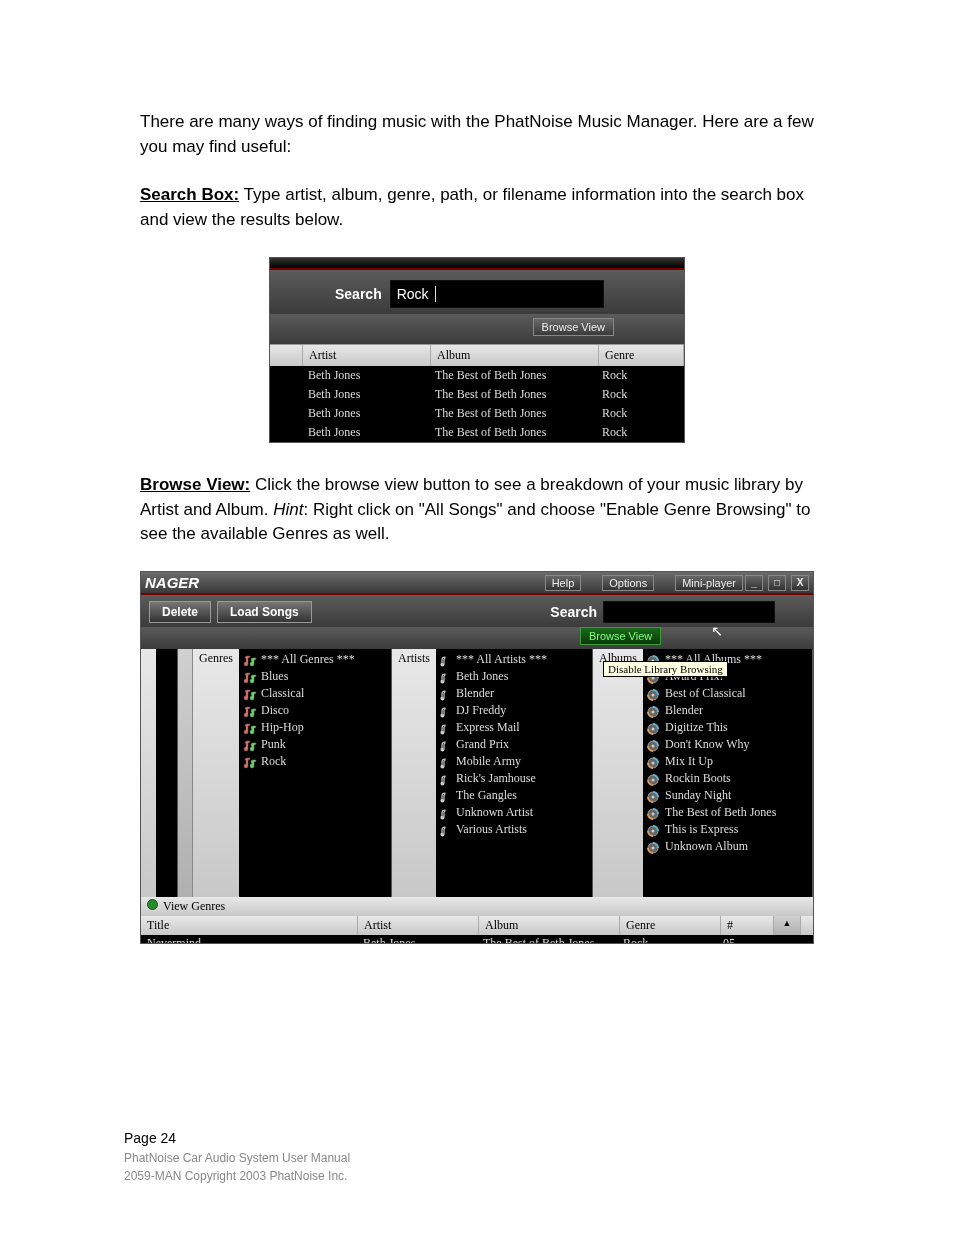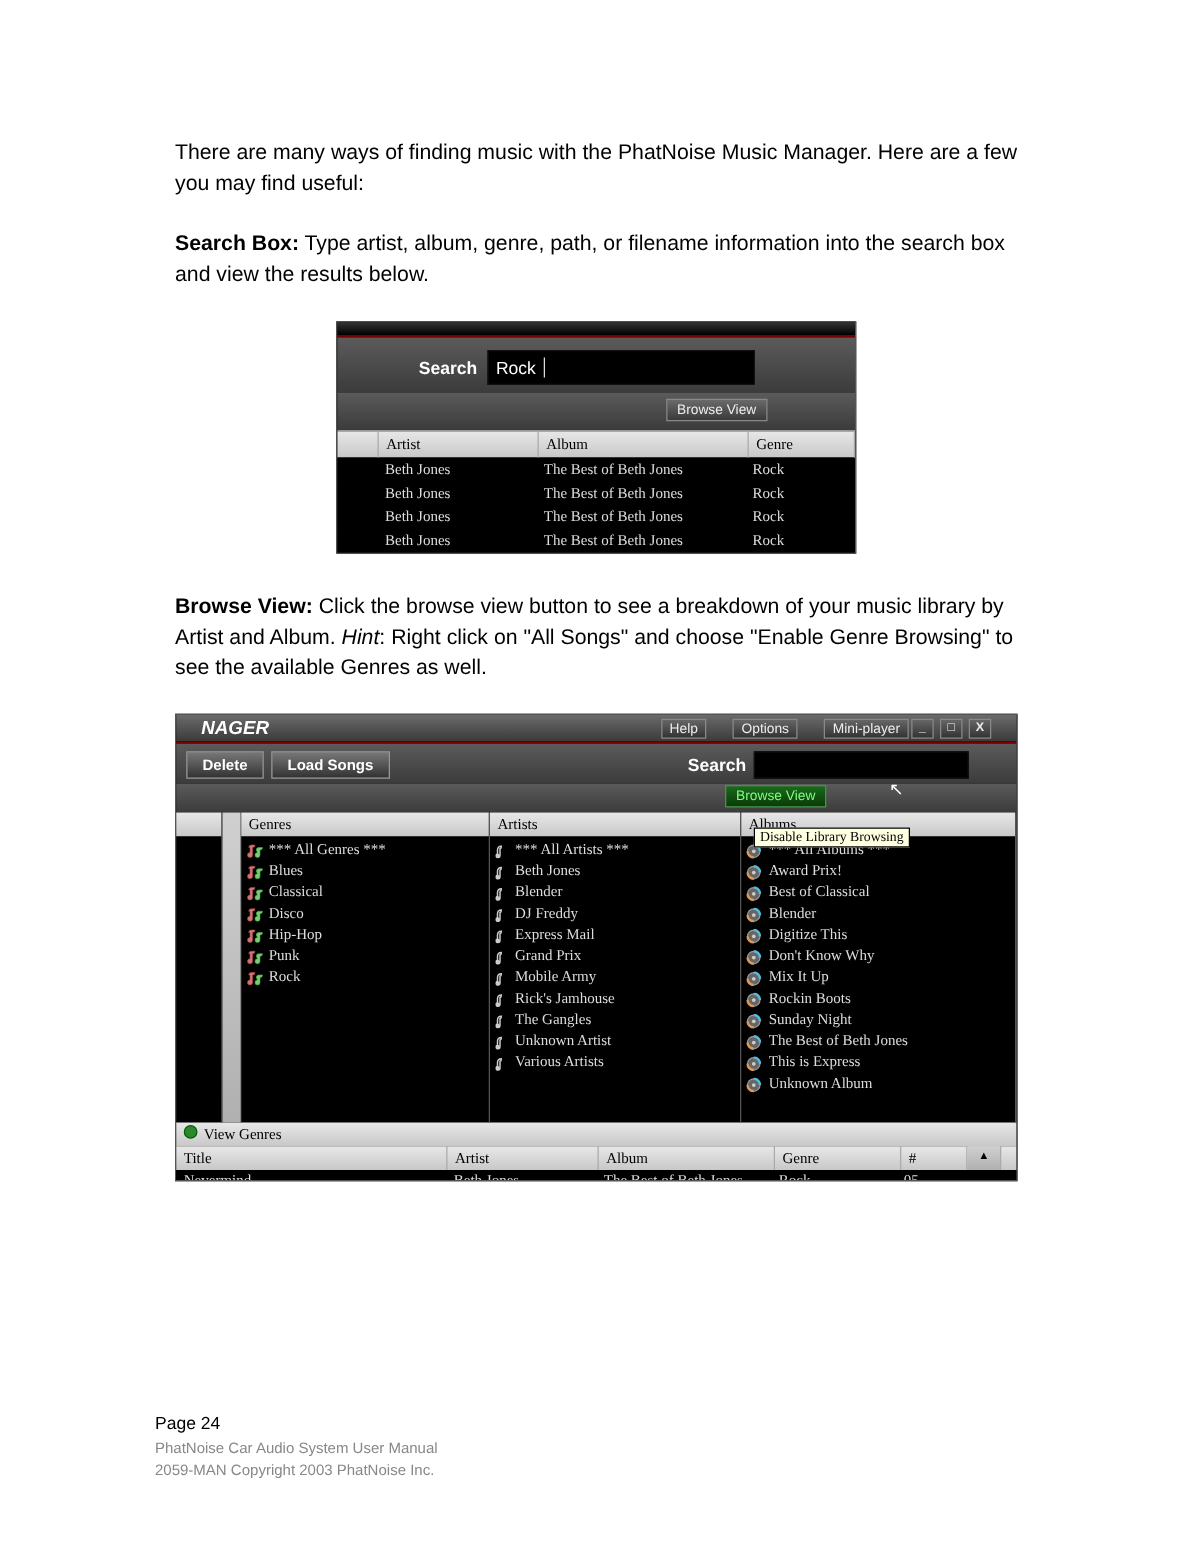--- a/index.html
+++ b/index.html
@@ -1,18 +1,18 @@
 <!DOCTYPE html>
 <html><head>
 <meta charset="utf-8">
 <style>
 html,body{margin:0;padding:0;background:#fff;font-family:Verdana,Geneva,sans-serif;color:#000}
 .page{width:954px;min-height:1235px;margin:0 auto;position:relative;box-sizing:border-box;padding:110px 140px 0 140px;font-size:17px;line-height:1.45}
 .para{margin:0 0 24px 0}
-.label{font-weight:bold;}
+.label{font-weight:bold;text-decoration:underline}
 .fig{display:flex;justify-content:center;margin:18px 0 30px 0}
 
 .shot1{width:414px;background:#000;border:1px solid #555}
 .shot1 .top{background:linear-gradient(#333,#000);height:10px;border-bottom:2px solid #7a0000}
 .shot1 .searchbar{display:flex;align-items:center;background:linear-gradient(#5b5b5b,#3b3b3b);padding:10px 10px 6px 10px}
 .shot1 .searchbar .lbl{color:#fff;font:bold 14px Arial;margin-right:8px;margin-left:55px}
 .shot1 .searchbar .field{flex:0 0 200px;height:22px;background:#000;border:1px solid #111;color:#fff;font:14px Arial;padding:2px 6px;display:flex;align-items:center}
 .shot1 .searchbar .field .caret{display:inline-block;width:1px;height:16px;background:#ddd;margin-left:6px}
 .shot1 .bvrow{background:linear-gradient(#5b5b5b,#3b3b3b);text-align:right;padding:0 70px 6px 0}
 .shot1 .bvbtn{display:inline-block;background:linear-gradient(#6a6a6a,#3a3a3a);color:#eee;border:1px solid #888;font:11px Arial;padding:2px 8px}
@@ -23,34 +23,34 @@
 .shot1 .hdr .c2{flex:0 0 155px}
 .shot1 .hdr .c3{flex:1}
 .shot1 .row{display:flex;background:#000;color:#ddd;font:12px Tahoma}
 .shot1 .row div{padding:2px 6px}
 .shot1 .row .c0{flex:0 0 20px}
 .shot1 .row .c1{flex:0 0 115px}
 .shot1 .row .c2{flex:0 0 155px}
 .shot1 .row .c3{flex:1}
 
 .shot2{width:680px;background:#000;border:1px solid #555;font:12px Tahoma;color:#ddd}
-.shot2 .band{background:linear-gradient(#6b6b6b,#3a3a3a);border-bottom:2px solid #7a0000;display:flex;align-items:center;padding:2px 20px}
+.shot2 .band{background:linear-gradient(#6b6b6b,#3a3a3a);border-bottom:2px solid #7a0000;display:flex;align-items:center;padding:2px 4px}
 .shot2 .band .title{color:#fff;font:italic bold 15px Arial;flex:1}
 .shot2 .band .menus span{display:inline-block;background:linear-gradient(#666,#333);color:#eee;border:1px solid #888;font:11px Arial;padding:1px 6px;margin-left:18px}
 .shot2 .band .winbtns span{display:inline-block;width:16px;height:14px;background:linear-gradient(#666,#333);border:1px solid #888;color:#eee;font:bold 10px Arial;text-align:center;line-height:14px;margin-left:2px}
 .shot2 .tool{background:linear-gradient(#5b5b5b,#3b3b3b);padding:6px 8px 4px 8px;display:flex;align-items:center}
 .shot2 .tool .btn{display:inline-block;background:linear-gradient(#777,#333);color:#fff;border:1px solid #999;font:bold 12px Arial;padding:3px 12px;margin-right:6px}
 .shot2 .tool .spacer{flex:1}
 .shot2 .tool .slbl{color:#fff;font:bold 14px Arial;margin-right:6px}
 .shot2 .tool .sfield{width:170px;height:20px;background:#000;border:1px solid #111}
 .shot2 .bvline{background:linear-gradient(#5b5b5b,#3b3b3b);text-align:right;padding:0 140px 4px 0}
 .shot2 .bvbtn2{display:inline-block;background:linear-gradient(#1a6a1a,#0a3a0a);color:#7fff7f;border:1px solid #3c9a3c;font:11px Arial;padding:2px 8px;position:relative}
 .shot2 .cursor{position:relative;left:50px;top:-4px;color:#fff;font-size:14px}
 .shot2 .browse{display:flex;height:248px}
-.shot2 .pane{border-right:1px solid #555;display:flex;flex-direction:column}
+.shot2 .pane{border-right:1px solid #555;display:flex;}
 .shot2 .pane.g{flex:0 0 36px}
 .shot2 .pane.s{flex:0 0 14px;background:linear-gradient(#d0d0d0,#b0b0b0);border-right:1px solid #888}
 .shot2 .pane.p1{flex:0 0 198px}
 .shot2 .pane.p2{flex:0 0 200px}
 .shot2 .pane.p3{flex:1;position:relative}
 .shot2 .phdr{background:linear-gradient(#e8e8e8,#c8c8c8);color:#000;padding:2px 6px;font:12px Tahoma}
 .shot2 .plist{flex:1;overflow:hidden;padding:2px 0}
 .shot2 .plist .it{display:flex;align-items:flex-end;padding:1px 4px;white-space:nowrap}
 .shot2 .ico-genre{flex:0 0 14px;height:12px;margin-right:4px;position:relative}
 .shot2 .ico-genre svg{width:14px;height:12px}

